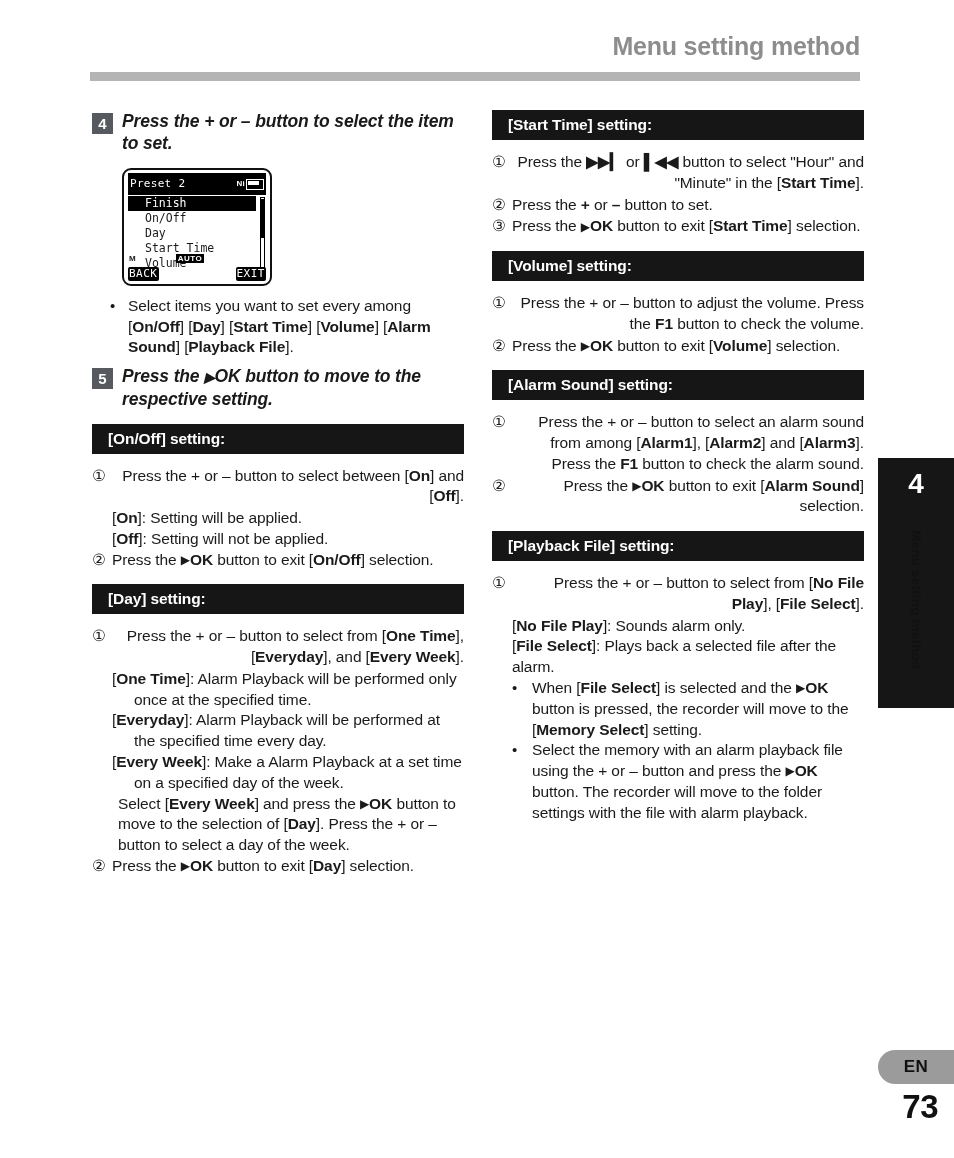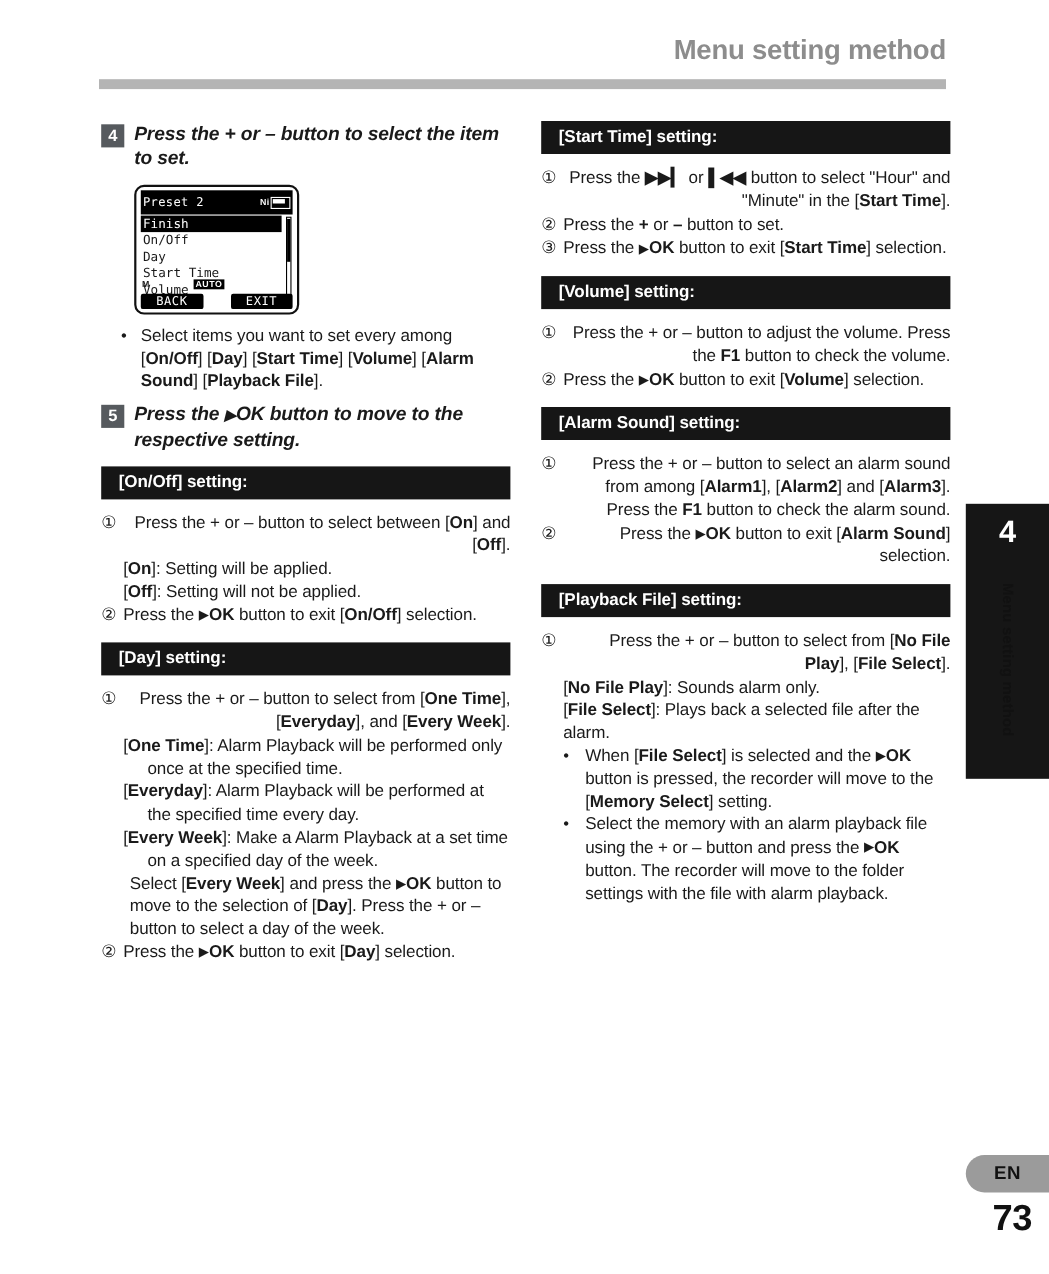--- a/index.html
+++ b/index.html
@@ -130,21 +130,21 @@
     background: #fff;
     box-shadow: 0 0 0 0 #fff;
   }
   .lcd-list {
     margin-top: 1px;
     position: relative;
   }
   .lcd-item {
     font-size: 11.5px;
     line-height: 15px;
-    padding-left: 2px;
+    padding-left: 17px;
     letter-spacing: 0px;
     white-space: pre;
   }
   .lcd-item.sel {
     background: #000;
     color: #fff;
     margin-right: 10px;
   }
   .lcd-scroll {
     position: absolute;
@@ -194,21 +194,21 @@
     right: 4px;
     bottom: 3px;
     display: flex;
     justify-content: space-between;
   }
   .lcd-key {
     background: #000;
     color: #fff;
     font-size: 11px;
     line-height: 14px;
-    padding: 0 14px;
+    padding: 0 1px;
     border-radius: 2px;
     letter-spacing: 0.5px;
   }
 
   
   .note {
     display: flex;
     margin: 6px 0 8px 18px;
   }
   .note .dot {

